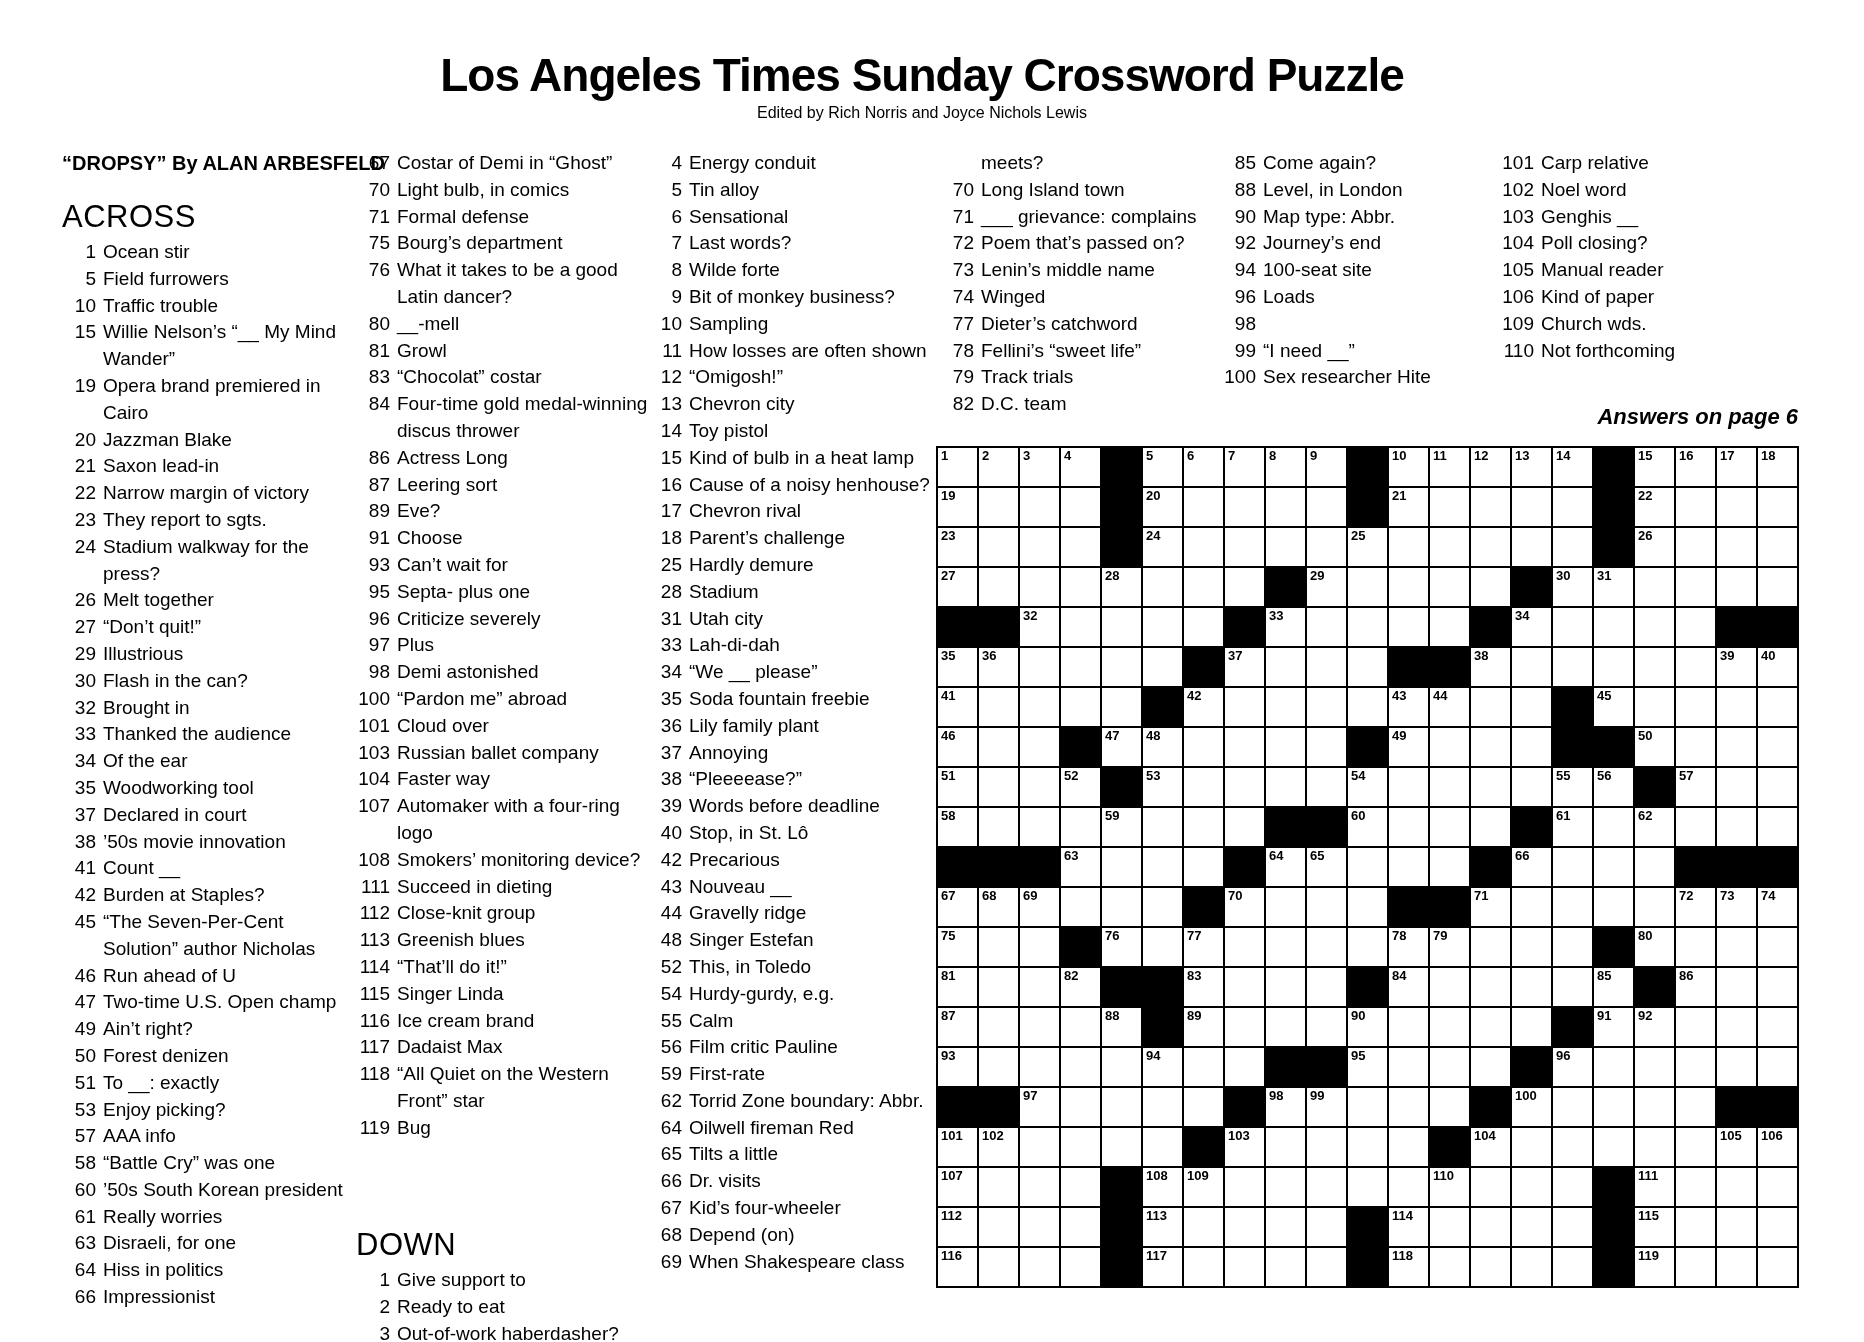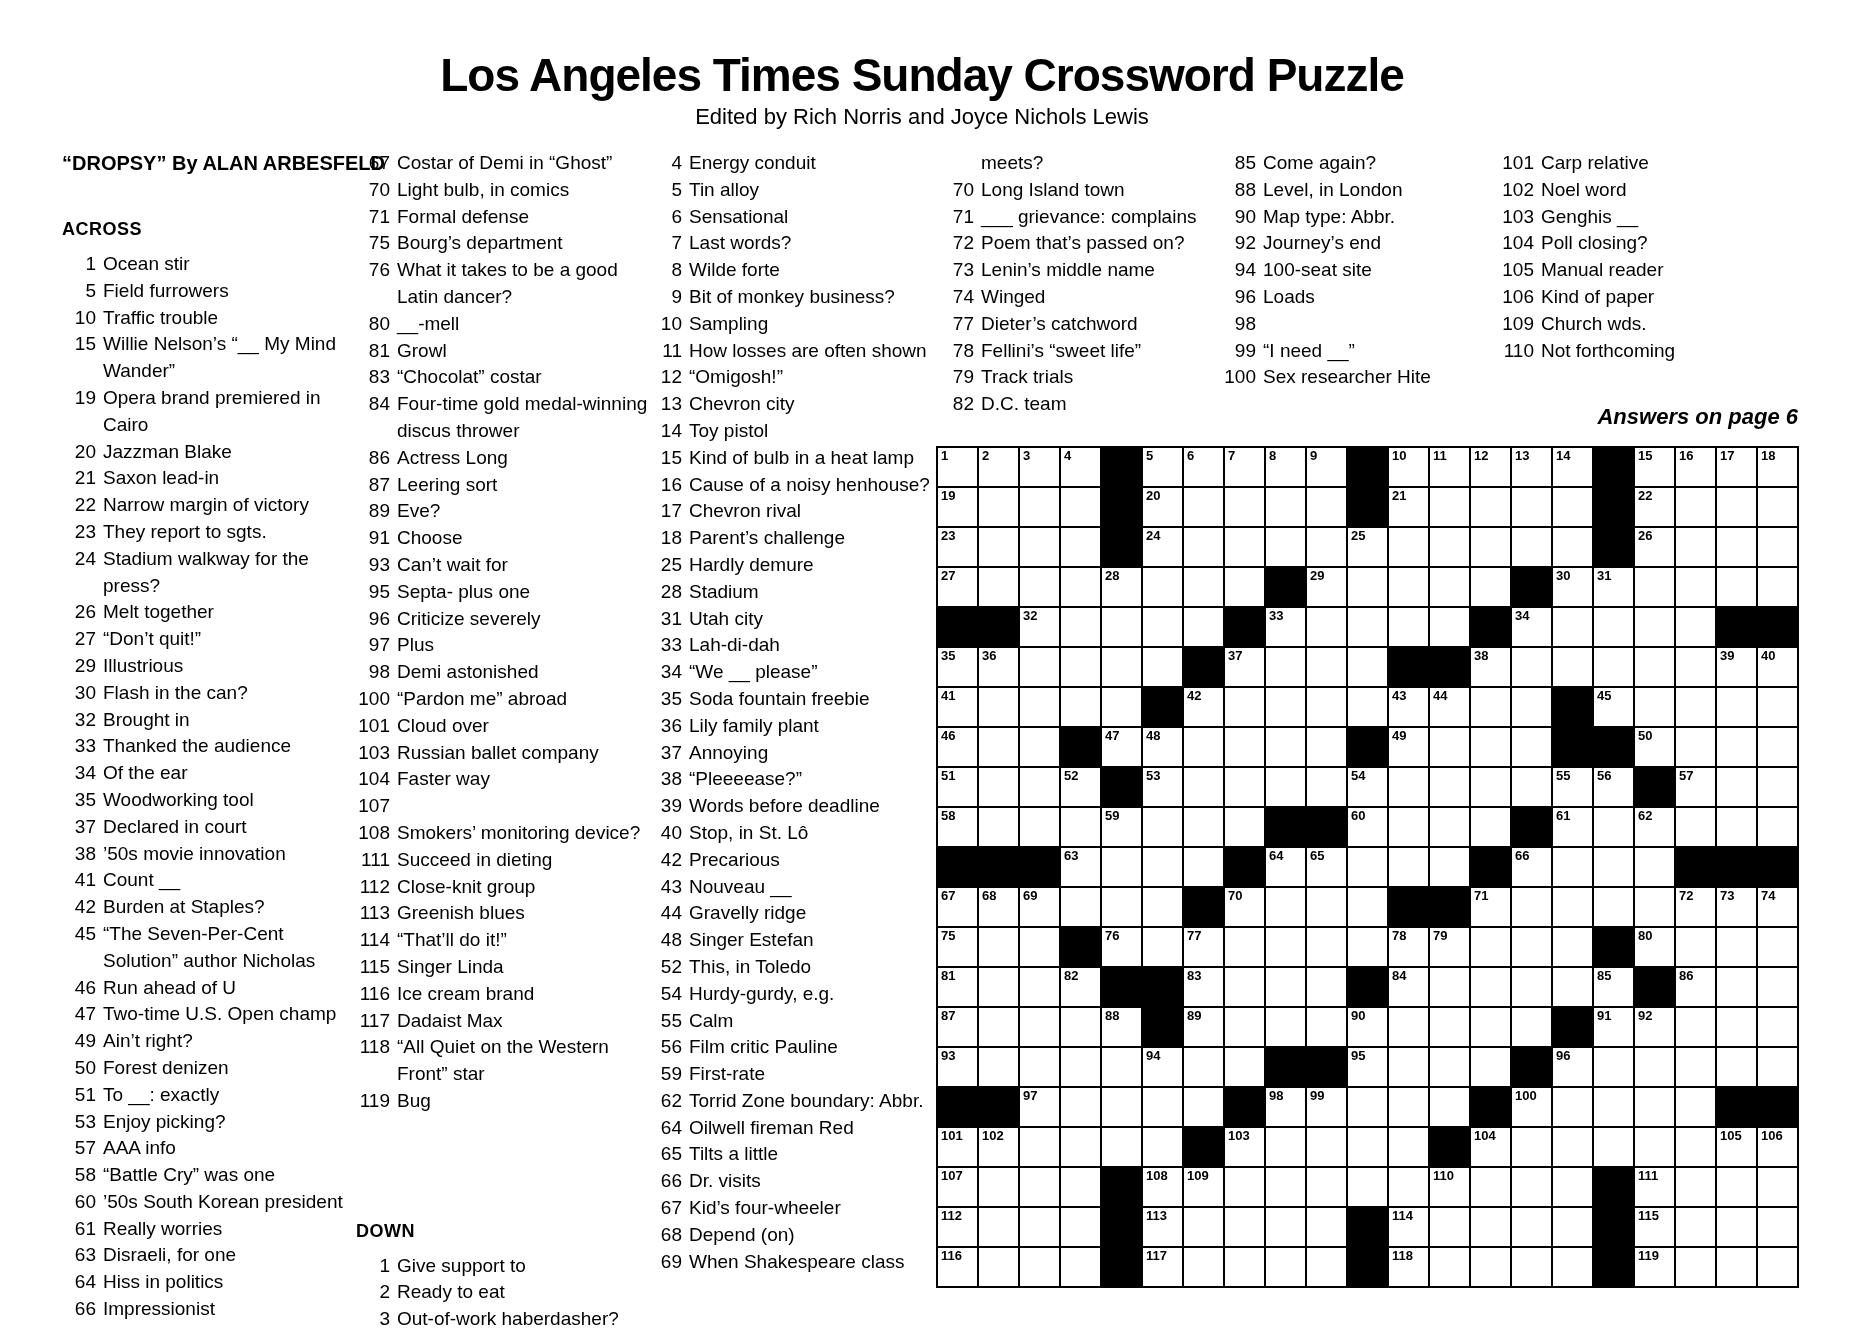--- a/index.html
+++ b/index.html
@@ -1,30 +1,30 @@
 <!DOCTYPE html>
 <html><head>
 <meta charset="utf-8">
 <style>
   html,body{margin:0;padding:0;background:#fff;}
   .page{position:relative;width:1864px;height:1342px;background:#fff;color:#000;
         font-family:"Liberation Sans",sans-serif;overflow:hidden;}
   .title{position:absolute;top:48px;left:0;width:1844px;text-align:center;
          font-size:46px;font-weight:700;letter-spacing:-1px;}
   .subtitle{position:absolute;top:104px;left:0;width:1844px;text-align:center;
-         font-size:22px;font-weight:400;}
+         font-size:16px;font-weight:400;}
   .clue-col{position:absolute;top:150px;}
   #col-1{left:62px;width:296px;}
   #col-2{left:356px;width:294px;}
   #col-3{left:648px;width:292px;}
   #col-4{left:940px;width:276px;}
   #col-5{left:1222px;width:276px;}
   #col-6{left:1500px;width:298px;}
   .byline{font-size:20px;font-weight:700;line-height:27px;white-space:nowrap;}
-  .clue-header{font-size:18px;font-weight:700;letter-spacing:.5px;margin:38px 0 8px 0;line-height:28px;}
+  .clue-header{font-size:31px;font-weight:400;letter-spacing:.5px;margin:26px 0 8px 0;line-height:28px;}
   .col-gap{height:64px;}
   .clue{display:flex;font-size:19px;line-height:26.8px;}
   .num{flex:none;width:34px;text-align:right;padding-right:7px;}
   .txt{flex:1;}
   .answers-note{position:absolute;top:404px;left:1500px;width:298px;text-align:right;
          font-size:22px;font-weight:700;font-style:italic;}
   .grid{position:absolute;left:936px;top:446px;background:#000;display:grid;
         grid-template-columns:repeat(21,39px);grid-auto-rows:38px;gap:2px;padding:2px;
         width:863px;height:842px;box-sizing:border-box;}
   .cell{background:#fff;position:relative;}
@@ -270,20 +270,21 @@
       <div class="clue">
         <span class="num">103</span>
         <span class="txt">Russian ballet company</span>
       </div>
       <div class="clue">
         <span class="num">104</span>
         <span class="txt">Faster way</span>
       </div>
       <div class="clue">
         <span class="num">107</span>
+        <span class="txt">Automaker with a four-ring logo</span>
       </div>
       <div class="clue">
         <span class="num">108</span>
         <span class="txt">Smokers’ monitoring device?</span>
       </div>
       <div class="clue">
         <span class="num">111</span>
         <span class="txt">Succeed in dieting</span>
       </div>
       <div class="clue">

